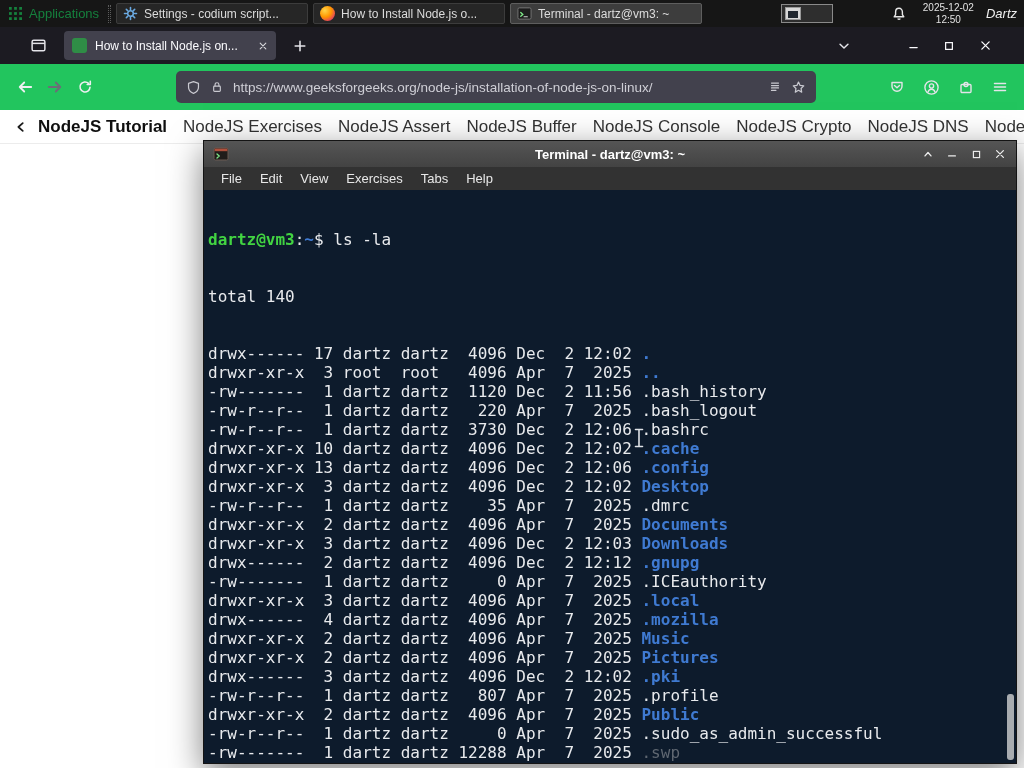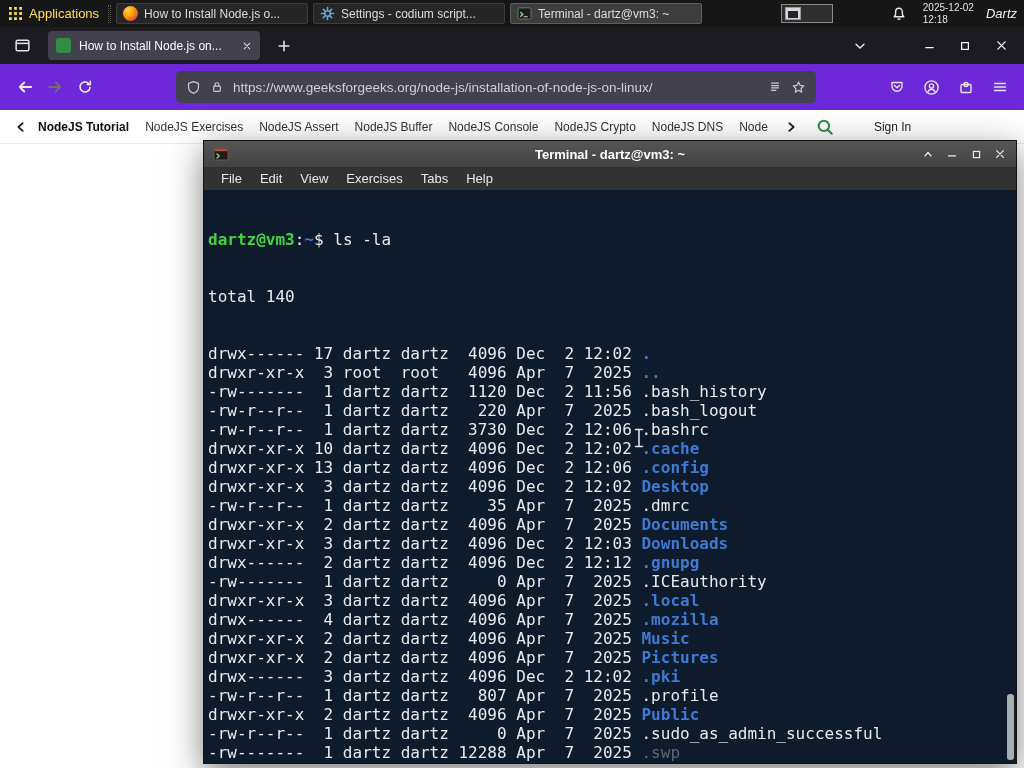--- a/index.html
+++ b/index.html
@@ -3,62 +3,62 @@
 <meta charset="utf-8">
 <style>
   * { margin:0; padding:0; box-sizing:border-box; }
   html,body { width:1024px; height:768px; overflow:hidden; background:#fff;
     font-family:"Liberation Sans", sans-serif; }
   svg { display:block; }
 
   
   .panel { position:absolute; top:0; left:0; right:0; height:27px; background:#161616;
     display:flex; align-items:center; padding:0 5px; color:#e8e8e8; z-index:60; }
-  .apps { display:flex; align-items:center; gap:7px; padding:2px 8px 2px 4px; color:#fde047;justify-content:space-between; }
+  .apps { display:flex; align-items:center; gap:7px; padding:2px 8px 2px 4px; color:#15803d;justify-content:space-between; }
   .apps-label { font-size:13px; }
   .panel-handle { width:3px; height:18px; border-left:1px dotted #5c5c5c; border-right:1px dotted #5c5c5c; margin:0 5px 0 1px; }
   .winbtn { width:192px; height:21px; display:flex; align-items:center; gap:6px; padding:0 6px;
     background:#262626; border:1px solid #3c3c3c; border-radius:2px; font-size:12px; color:#dcdcdc; margin-right:5px; }
   .winbtn.active { background:#3d3d3d; border-color:#5e5e5e; }
   .winbtn .wtitle { white-space:nowrap; overflow:hidden; text-overflow:ellipsis; }
   .ff-ball { width:15px; height:15px; border-radius:50%; flex:0 0 auto;
     background:radial-gradient(circle at 32% 30%, #ffd54a, #ff9500 45%, #e3405f 78%, #7542e4); }
   .mini-term { flex:0 0 auto; }
   .pager { width:52px; height:19px; border:1px solid #8a8a8a; background:#2e2e2e; margin-left:auto; position:relative; }
   .pager-mini { position:absolute; left:3px; top:2px; width:16px; height:13px; background:#d8d8d8; border:1px solid #999; }
   .pager-mini i { display:block; margin:3px 2px 0 2px; height:7px; background:#20262e; }
   .bell { margin-left:58px; color:#e8e8e8; }
-  .clock { font-size:10px; line-height:12px; color:#e2e2e2; margin-left:16px; }
+  .clock { text-align:center; font-size:10px; line-height:12px; color:#e2e2e2; margin-left:16px; }
   .user { font-size:13px; margin:0 2px 0 12px; color:#f0f0f0;font-style:italic; }
 
   
   .tabbar { position:absolute; top:27px; left:0; right:0; height:37px; background:#1c1b22;
-    display:flex; align-items:center; padding:0 8px; color:#fbfbfe; z-index:10; }
+    display:flex; align-items:center; padding:0 24px; color:#fbfbfe; z-index:10; }
   .icon-btn { width:28px; height:28px; display:flex; align-items:center; justify-content:center; color:#e4e4e9; }
   .tab { display:flex; align-items:center; gap:8px; width:212px; height:29px; background:#42414d;
     border-radius:4px; padding:0 8px; margin-left:12px; font-size:12px; }
   .favicon { width:15px; height:15px; border-radius:3px; background:#2f8d46; flex:0 0 auto; }
   .tab-title { flex:1; white-space:nowrap; overflow:hidden; text-overflow:ellipsis; color:#fbfbfe; }
   .newtab { margin-left:10px; }
   .tab-spacer { flex:1; }
   .alltabs { margin-right:34px; }
   .winctl { width:30px; height:26px; display:flex; align-items:center; justify-content:center; color:#fbfbfe; margin-left:6px; }
 
-  .navbar { position:absolute; top:64px; left:0; right:0; height:46px; background:#6d28d9;
+  .navbar { position:absolute; top:64px; left:0; right:0; height:46px; background:#22c55e;
     display:flex; align-items:center; padding:0 10px; z-index:10; }
   .nav-icon { width:30px; height:34px; display:flex; align-items:center; justify-content:center; color:#eef0f2; }
   .nav-icon.disabled { color:#6d6c78; }
   .urlbar { margin-left:76px; width:640px; height:32px; background:#42414d; border-radius:5px;
     display:flex; align-items:center; padding:0 10px; gap:9px; color:#c9c9d0; }
   .url-text { flex:1; font-size:13.5px; white-space:nowrap; overflow:hidden; color:#cfcfd6; }
   .nav-right { margin-left:auto; display:flex; gap:18px; margin-right:6px; color:#e4e4e9; }
 
   .sitenav { position:absolute; top:110px; left:0; right:0; height:34px; background:#fff;
     border-bottom:1px solid #ececec; display:flex; align-items:center; padding:8px 14px;
-    font-size:12px; color:#333; z-index:5; overflow:hidden; }
+    font-size:17px; color:#333; z-index:5; overflow:hidden; }
   .sn-chev { color:#1b1b1b; margin-right:10px; flex:0 0 auto; }
   .sn-item { margin-right:16px; white-space:nowrap; }
   .sn-item.bold { font-weight:700; color:#0f0f0f; }
   .sn-search { margin-left:8px; color:#2f8d46; flex:0 0 auto; }
   .sn-signin { margin-left:40px; margin-right:13px; font-weight:500; color:#222; white-space:nowrap; }
 
   
   .term { position:absolute; left:203px; top:140px; width:814px; height:624px; z-index:30;
     display:flex; flex-direction:column; border:1px solid #141414; box-shadow:0 10px 32px rgba(0,0,0,.5); }
   .term-title { height:26px; background:linear-gradient(#555555,#434343); display:flex;
@@ -96,31 +96,31 @@
           <rect x="0" y="11.8" width="3.2" height="3.2"></rect>
           <rect x="5.9" y="11.8" width="3.2" height="3.2"></rect>
           <rect x="11.8" y="11.8" width="3.2" height="3.2"></rect>
         </svg>
     </span>
     <span class="apps-label">Applications</span>
   </div>
   <div class="panel-handle"></div>
 
   <div class="winbtn">
-    <span class="ff-ball"></span>
-    <span class="wtitle">How to Install Node.js o...</span>
-  </div>
-  <div class="winbtn">
     <span style="color:#6aa9e0;">
       <svg width="15" height="15" viewBox="0 0 16 16" fill="none" stroke="currentColor" stroke-width="1.7" stroke-linecap="round">
           <circle cx="8" cy="8" r="3"></circle>
           <path d="M8 1.6v2M8 12.4v2M1.6 8h2M12.4 8h2M3.5 3.5l1.4 1.4M11.1 11.1l1.4 1.4M3.5 12.5l1.4-1.4M11.1 4.9l1.4-1.4"></path>
         </svg>
     </span>
     <span class="wtitle">Settings - codium script...</span>
+  </div>
+  <div class="winbtn">
+    <span class="ff-ball"></span>
+    <span class="wtitle">How to Install Node.js o...</span>
   </div>
   <div class="winbtn active">
     <span class="mini-term">
       <svg width="15" height="15" viewBox="0 0 16 16">
           <rect x="1" y="2" width="14" height="12" rx="1.5" fill="#1d1d1d" stroke="#777" stroke-width="1"></rect>
           <path d="M4 7l2.2 2L4 11" stroke="#7ee787" stroke-width="1.4" fill="none" stroke-linecap="round"></path>
           <path d="M7.5 11.5h3.5" stroke="#cfcfcf" stroke-width="1.2" stroke-linecap="round"></path>
         </svg>
     </span>
     <span class="wtitle">Terminal - dartz@vm3: ~</span>
@@ -134,21 +134,21 @@
 
   <span class="bell">
     <svg width="16" height="16" viewBox="0 0 16 16" fill="none" stroke="currentColor" stroke-width="1.4" stroke-linejoin="round">
         <path d="M8 2.3c-2.1 0-3.4 1.6-3.4 3.7v2.6L3.2 10.8h9.6l-1.4-2.2V6c0-2.1-1.3-3.7-3.4-3.7z"></path>
         <path d="M6.8 12.6a1.3 1.3 0 0 0 2.4 0"></path>
       </svg>
   </span>
 
   <div class="clock">
     <div>2025-12-02</div>
-    <div>12:18</div>
+    <div>12:50</div>
   </div>
   <span class="user">Dartz</span>
 </div>
 
 <div class="tabbar">
   <span class="icon-btn">
     <svg width="17" height="17" viewBox="0 0 16 16" fill="none" stroke="currentColor" stroke-width="1.4">
         <rect x="2" y="3" width="12" height="10" rx="1.5"></rect>
         <path d="M2 6h12"></path>
       </svg>

